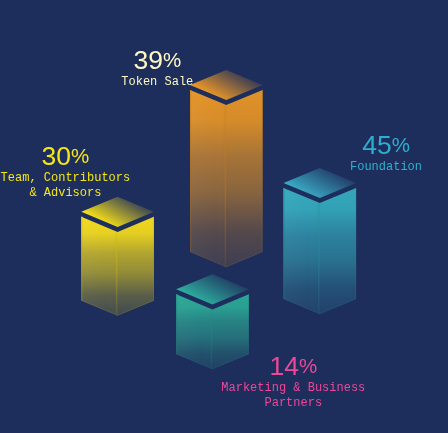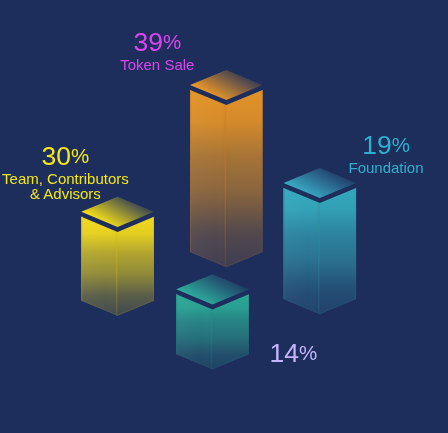--- a/index.html
+++ b/index.html
@@ -9,21 +9,21 @@
     background:#1e2e5c;
     font-family:"Liberation Sans", sans-serif;
     position:relative;
     -webkit-font-smoothing:antialiased;
   }
   #stage{position:absolute;left:0;top:0;width:448px;height:433px;}
   svg.chart{position:absolute;left:0;top:0;width:448px;height:433px;display:block;}
   .lblbox{position:absolute;text-align:center;line-height:1;white-space:nowrap;}
   .pct{font-size:26.5px;line-height:26.5px;}
   .pct .sym{font-size:20.5px;position:relative;top:-2px;}
-  .cap{font-size:15px;line-height:15px;margin-top:-0.2px;}
+  .cap{font-size:12px;line-height:15px;margin-top:-0.2px;font-family:Liberation Mono, monospace;}
 </style>
 </head>
 <body>
 
 <div id="stage">
   <svg class="chart" id="chart" viewBox="0 0 448 433" xmlns="http://www.w3.org/2000/svg">
     <defs id="chart-defs">
       <linearGradient id="shadeL" x1="0" y1="0" x2="1" y2="0">
         <stop offset="0" stop-color="#ffffff" stop-opacity="0.03"></stop>
         <stop offset="0.7" stop-color="#ffffff" stop-opacity="0"></stop>
@@ -184,40 +184,44 @@
           <path d="M 248.8 294.3 L 212.5 309.40000000000003 L 212.5 369.3 L 248.8 354.2 Z" fill="url(#shadeR)"></path>
           <path d="M 211.5 310.00000000000006 L 211.5 368.7" stroke="url(#seam3)" stroke-width="1.6" fill="none"></path>
           <path d="M 176.7 294.3 L 176.7 353.9 L 212.5 368.8 L 248.3 353.9 L 248.3 294.3" stroke="url(#rim3)" stroke-width="1" stroke-opacity="0.45" fill="none"></path>
           <path d="M 176.79999999999998 294.3 L 176.79999999999998 354.2" stroke="url(#rim3)" stroke-width="1.2" fill="none"></path>
           <path d="M 212.5 274.2 L 248.8 289.3 L 212.5 304.4 L 176.2 289.3 Z" fill="url(#lid3)"></path>
         </g>
       </g>
   </svg>
   <div id="labels">
 
-    <div class="lblbox" style="left: 47.3px; top: 29px; width: 220px; color: #d946ef;">
+    <div class="lblbox" style="left: 47.3px; top: 47px; width: 220px; color: #fef9c3;">
       <div class="pct"><span>39</span><span class="sym">%</span></div>
       <div class="cap">
         <div>Token Sale</div>
       </div>
     </div>
 
     <div class="lblbox" style="left: -44.6px; top: 143px; width: 220px; color: rgb(243, 230, 26);">
       <div class="pct"><span>30</span><span class="sym">%</span></div>
       <div class="cap">
         <div>Team, Contributors</div>
         <div>&amp; Advisors</div>
       </div>
     </div>
 
     <div class="lblbox" style="left: 276px; top: 132px; width: 220px; color: rgb(45, 176, 205);">
-      <div class="pct"><span>19</span><span class="sym">%</span></div>
+      <div class="pct"><span>45</span><span class="sym">%</span></div>
       <div class="cap">
         <div>Foundation</div>
       </div>
     </div>
 
-    <div class="lblbox" style="left: 183.3px; top: 340px; width: 220px; color: #c4b5fd;">
+    <div class="lblbox" style="left: 183.3px; top: 353px; width: 220px; color: #ec4899;">
       <div class="pct"><span>14</span><span class="sym">%</span></div>
+      <div class="cap">
+        <div>Marketing &amp; Business</div>
+        <div>Partners</div>
+      </div>
     </div>
 
   </div>
 </div>
 
 </body></html>

